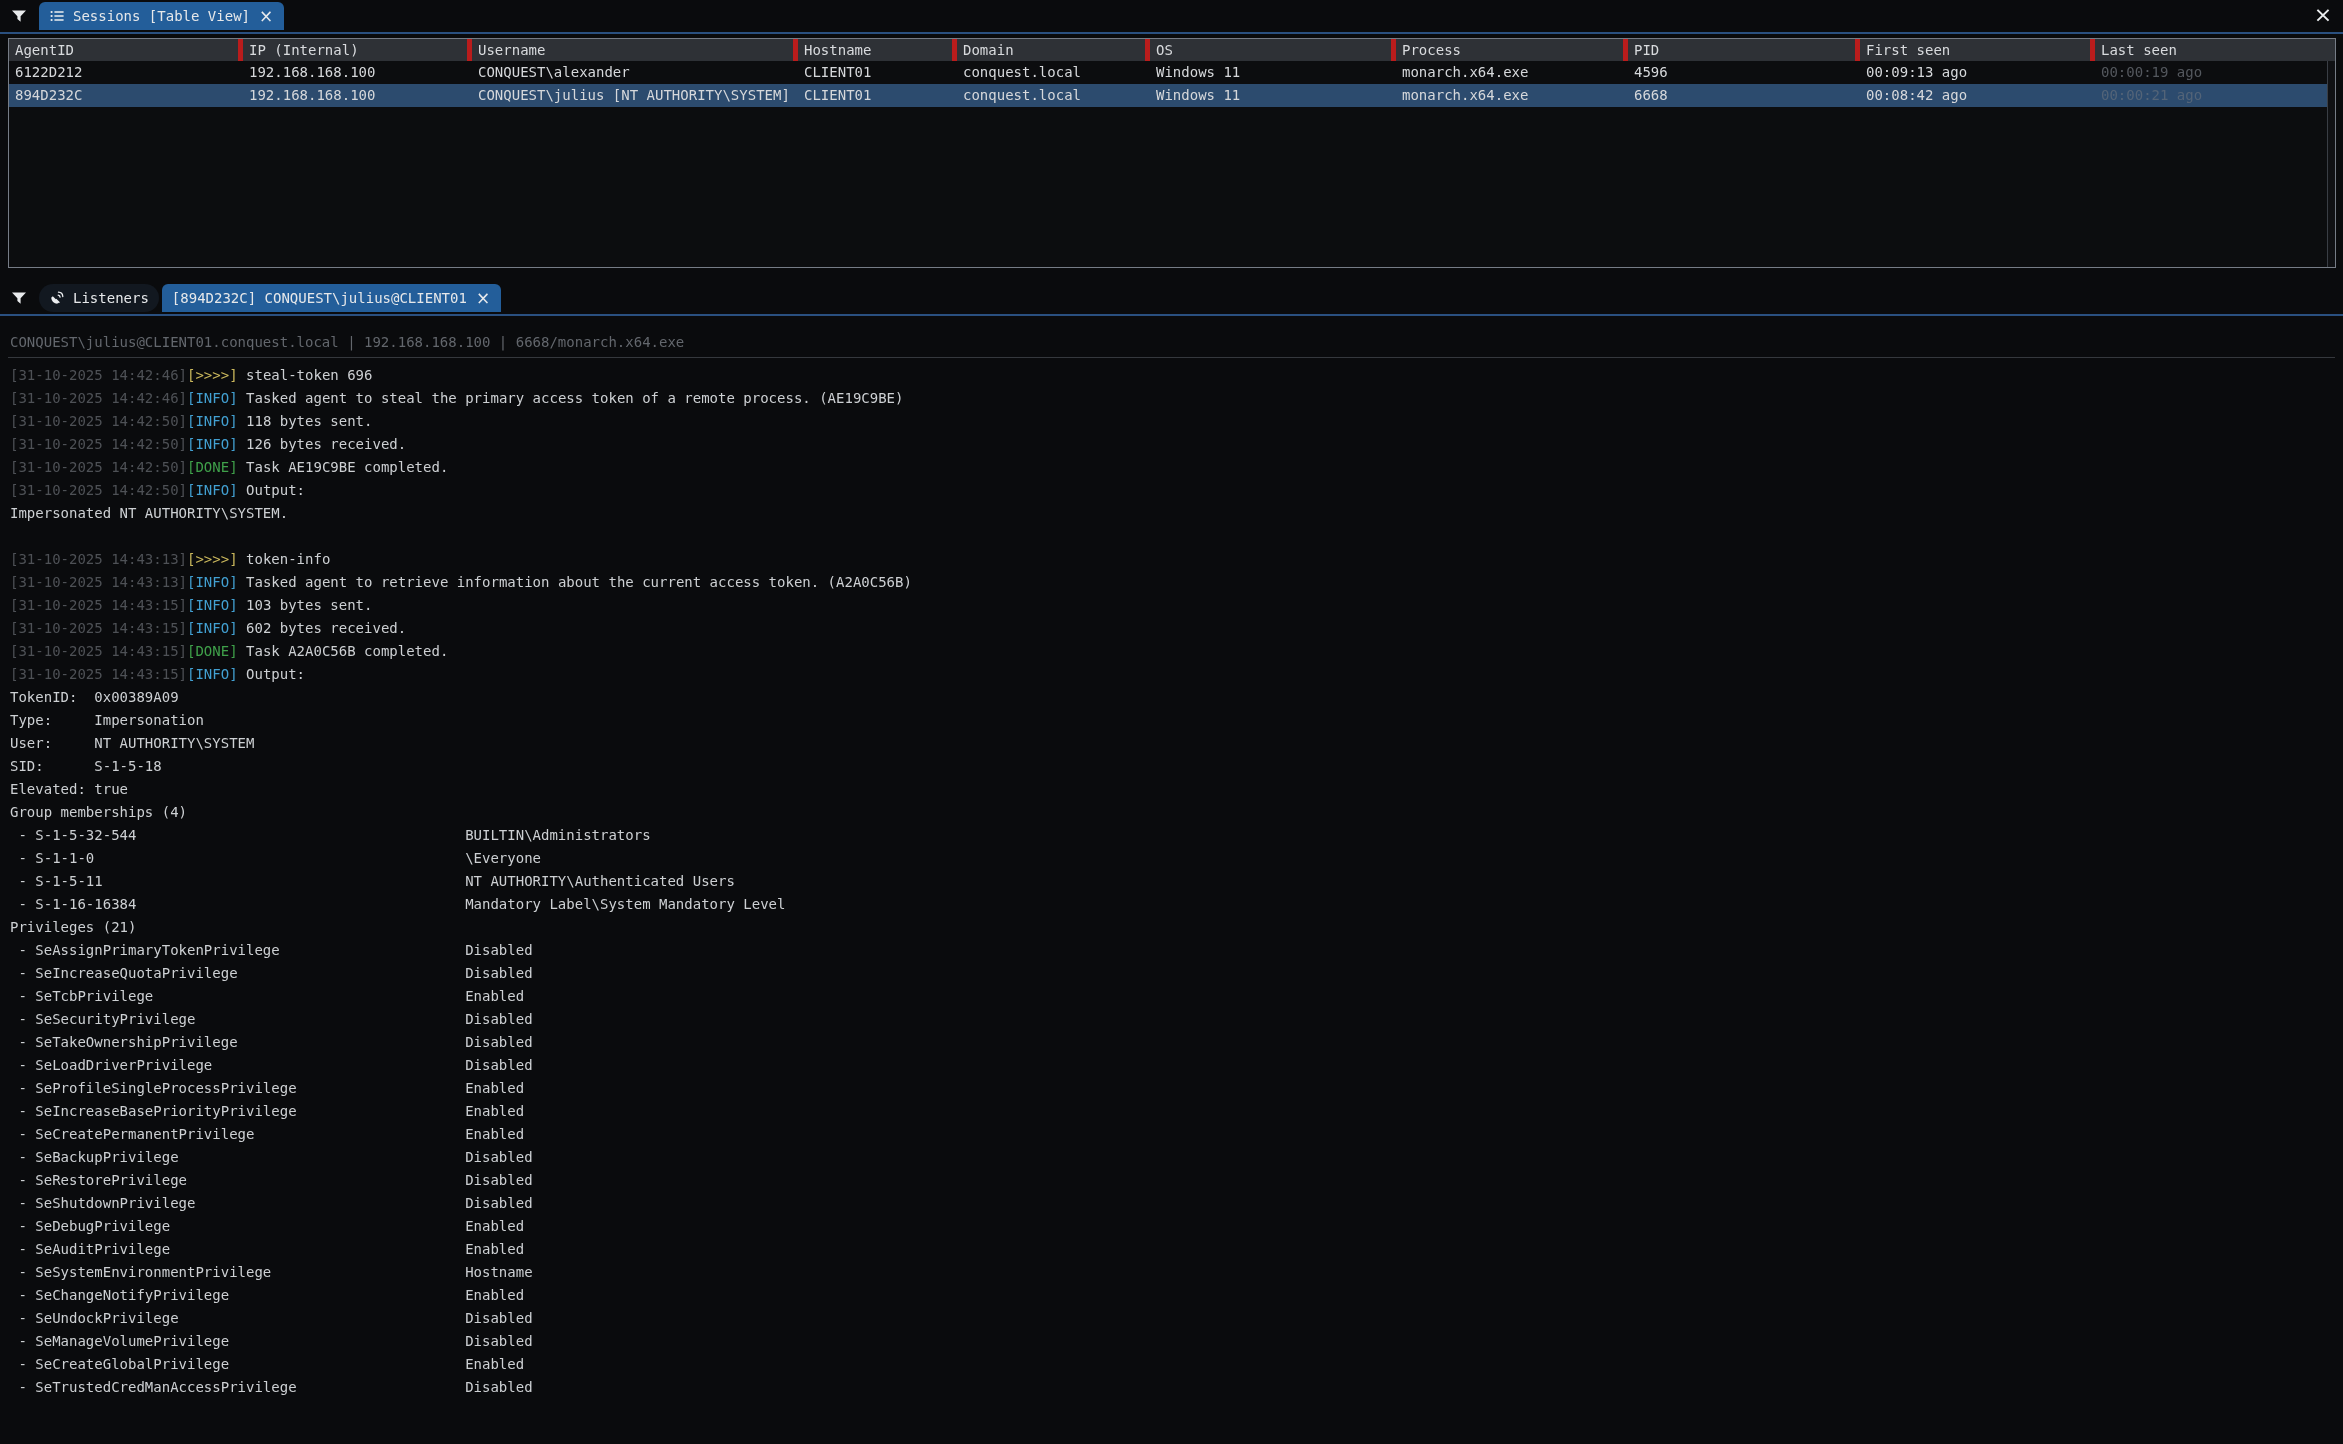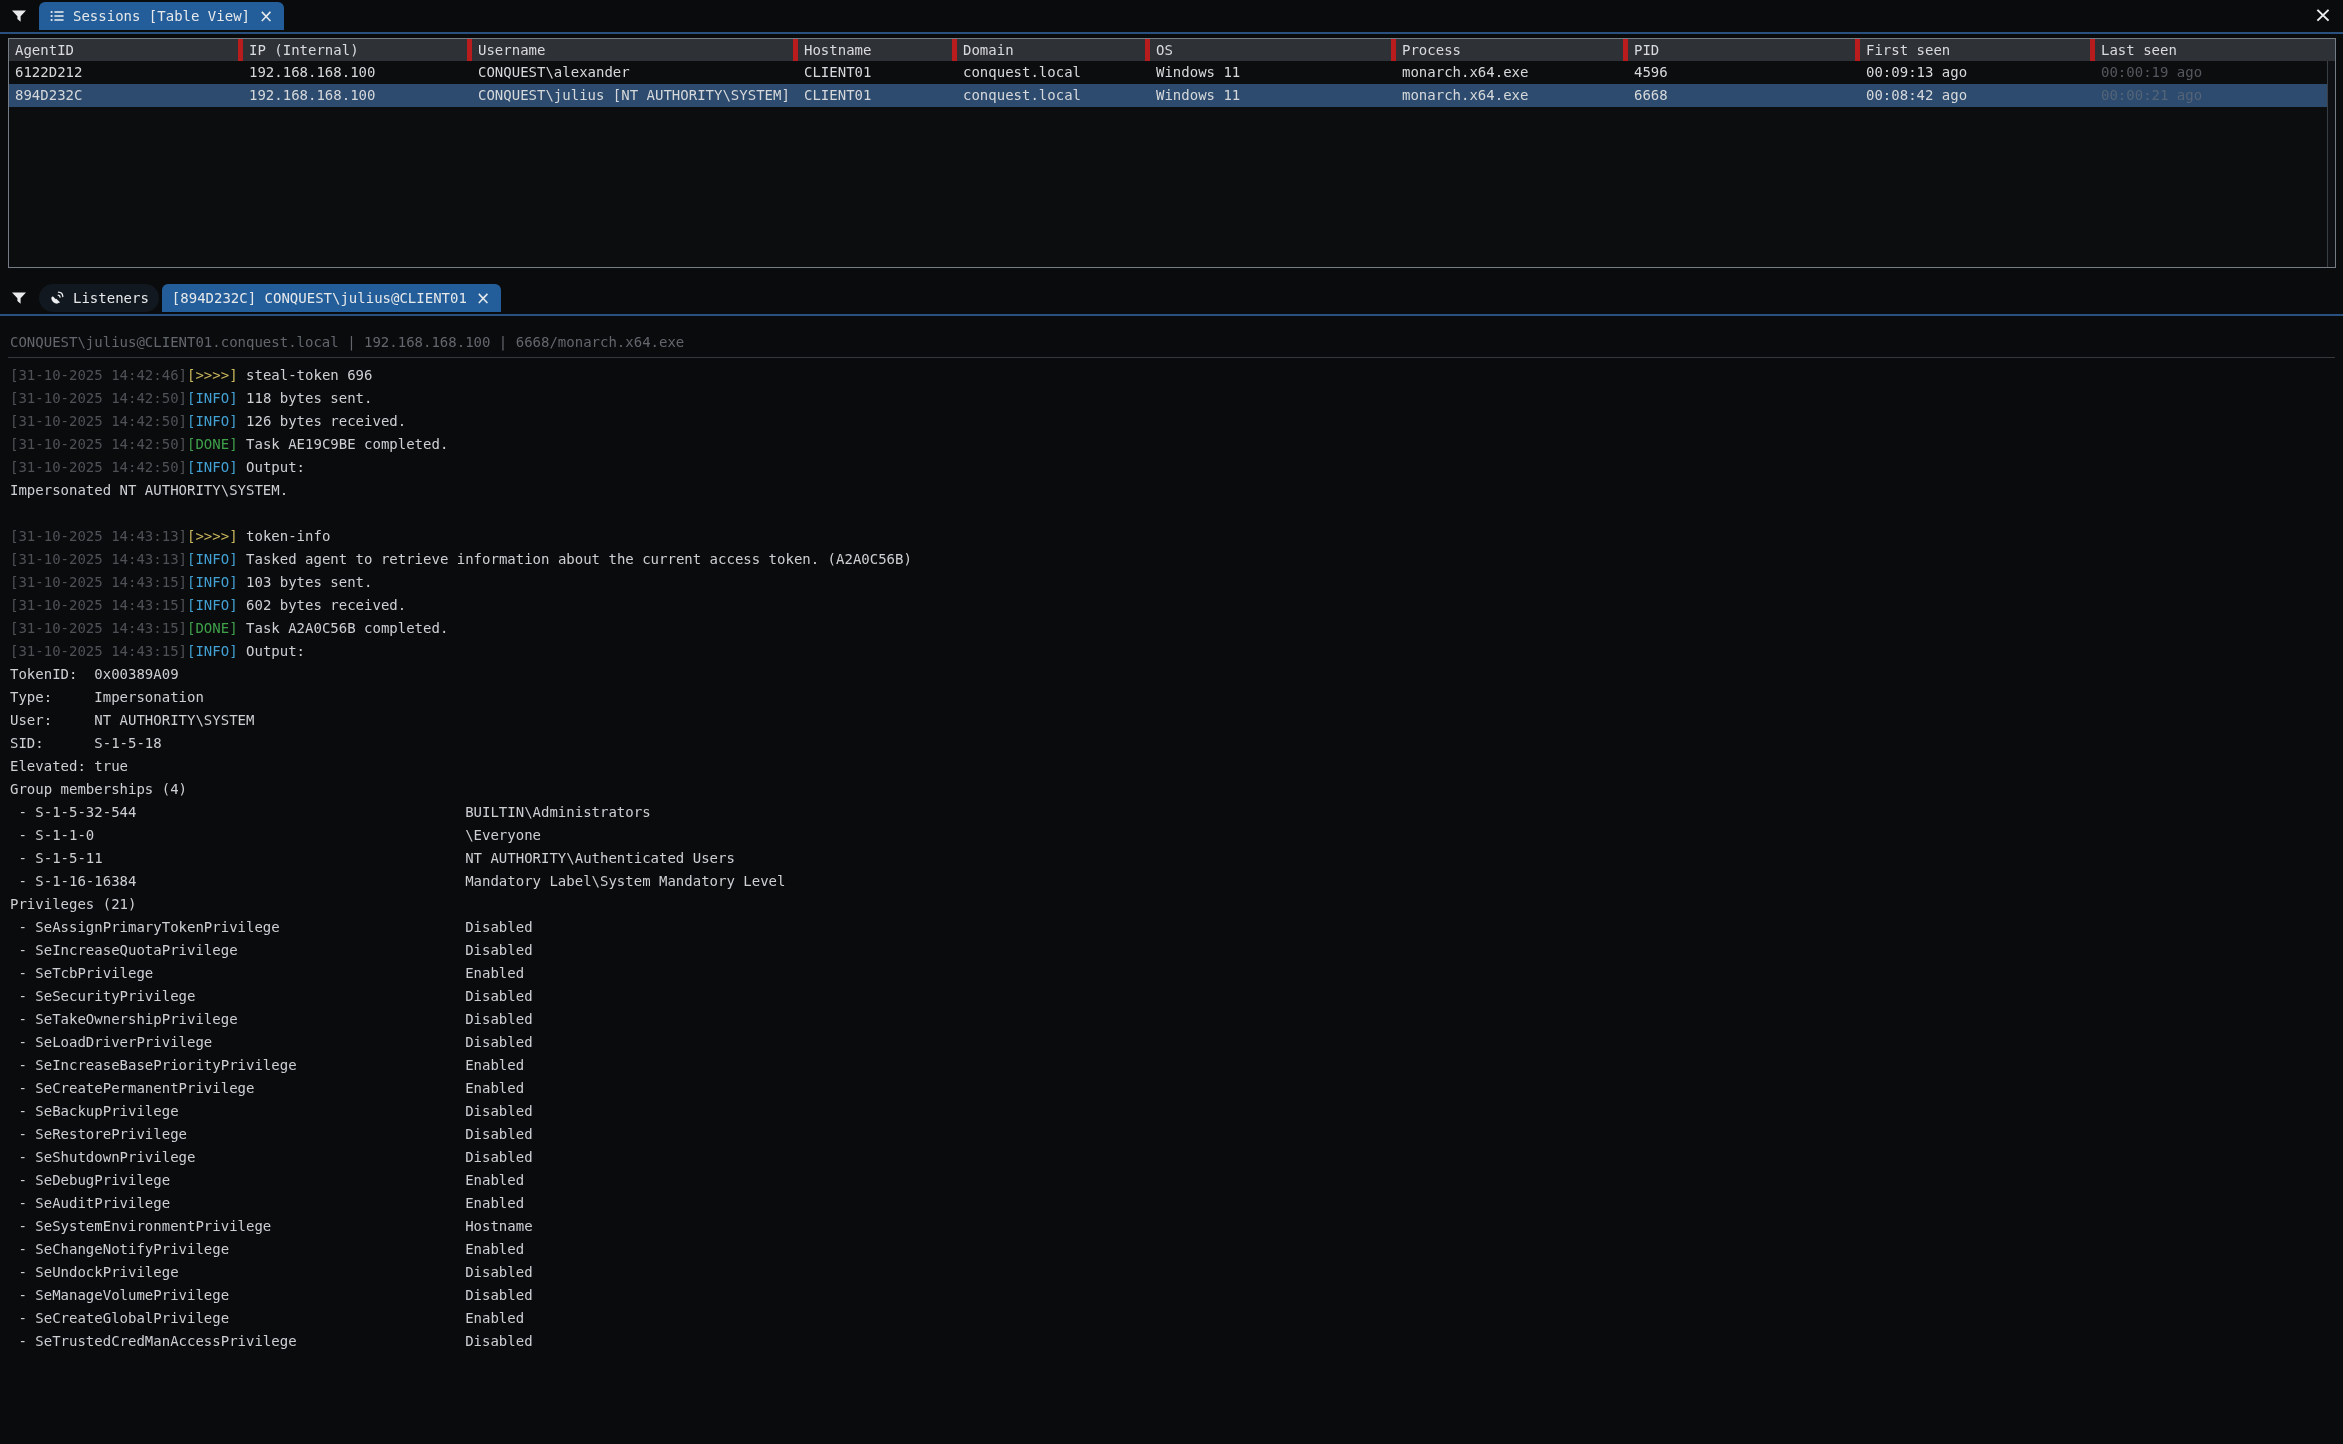--- a/index.html
+++ b/index.html
@@ -188,20 +188,21 @@
     <span>[894D232C] CONQUEST\julius@CLIENT01</span>
     <span class="tab-close">×</span>
   </div>
 </div>
 <div class="tab-underline bottom"></div>
 
 <div class="console-header">CONQUEST\julius@CLIENT01.conquest.local | 192.168.168.100 | 6668/monarch.x64.exe</div>
 <div class="console-divider"></div>
 <div class="console-log">
     <div class="cline"><span class="ts">[31-10-2025 14:42:46]</span><span class="tag-cmd">[&gt;&gt;&gt;&gt;]</span><span class="body"> steal-token 696</span></div>
+    <div class="cline"><span class="ts">[31-10-2025 14:42:46]</span><span class="tag-info">[INFO]</span><span class="body"> Tasked agent to steal the primary access token of a remote process. (AE19C9BE)</span></div>
     <div class="cline"><span class="ts">[31-10-2025 14:42:50]</span><span class="tag-info">[INFO]</span><span class="body"> 118 bytes sent.</span></div>
     <div class="cline"><span class="ts">[31-10-2025 14:42:50]</span><span class="tag-info">[INFO]</span><span class="body"> 126 bytes received.</span></div>
     <div class="cline"><span class="ts">[31-10-2025 14:42:50]</span><span class="tag-done">[DONE]</span><span class="body"> Task AE19C9BE completed.</span></div>
     <div class="cline"><span class="ts">[31-10-2025 14:42:50]</span><span class="tag-info">[INFO]</span><span class="body"> Output:</span></div>
     <div class="cline"><span class="body">Impersonated NT AUTHORITY\SYSTEM.</span></div>
     <div class="cline"> </div>
     <div class="cline"><span class="ts">[31-10-2025 14:43:13]</span><span class="tag-cmd">[&gt;&gt;&gt;&gt;]</span><span class="body"> token-info</span></div>
     <div class="cline"><span class="ts">[31-10-2025 14:43:13]</span><span class="tag-info">[INFO]</span><span class="body"> Tasked agent to retrieve information about the current access token. (A2A0C56B)</span></div>
     <div class="cline"><span class="ts">[31-10-2025 14:43:15]</span><span class="tag-info">[INFO]</span><span class="body"> 103 bytes sent.</span></div>
     <div class="cline"><span class="ts">[31-10-2025 14:43:15]</span><span class="tag-info">[INFO]</span><span class="body"> 602 bytes received.</span></div>
@@ -217,20 +218,21 @@
     <div class="cline"><span class="body"> - S-1-1-0                                            \Everyone</span></div>
     <div class="cline"><span class="body"> - S-1-5-11                                           NT AUTHORITY\Authenticated Users</span></div>
     <div class="cline"><span class="body"> - S-1-16-16384                                       Mandatory Label\System Mandatory Level</span></div>
     <div class="cline"><span class="body">Privileges (21)</span></div>
     <div class="cline"><span class="body"> - SeAssignPrimaryTokenPrivilege                      Disabled</span></div>
     <div class="cline"><span class="body"> - SeIncreaseQuotaPrivilege                           Disabled</span></div>
     <div class="cline"><span class="body"> - SeTcbPrivilege                                     Enabled</span></div>
     <div class="cline"><span class="body"> - SeSecurityPrivilege                                Disabled</span></div>
     <div class="cline"><span class="body"> - SeTakeOwnershipPrivilege                           Disabled</span></div>
     <div class="cline"><span class="body"> - SeLoadDriverPrivilege                              Disabled</span></div>
+    <div class="cline"><span class="body"> - SeProfileSingleProcessPrivilege                    Enabled</span></div>
     <div class="cline"><span class="body"> - SeIncreaseBasePriorityPrivilege                    Enabled</span></div>
     <div class="cline"><span class="body"> - SeCreatePermanentPrivilege                         Enabled</span></div>
     <div class="cline"><span class="body"> - SeBackupPrivilege                                  Disabled</span></div>
     <div class="cline"><span class="body"> - SeRestorePrivilege                                 Disabled</span></div>
     <div class="cline"><span class="body"> - SeShutdownPrivilege                                Disabled</span></div>
     <div class="cline"><span class="body"> - SeDebugPrivilege                                   Enabled</span></div>
     <div class="cline"><span class="body"> - SeAuditPrivilege                                   Enabled</span></div>
     <div class="cline"><span class="body"> - SeSystemEnvironmentPrivilege                       Hostname</span></div>
     <div class="cline"><span class="body"> - SeChangeNotifyPrivilege                            Enabled</span></div>
     <div class="cline"><span class="body"> - SeUndockPrivilege                                  Disabled</span></div>

